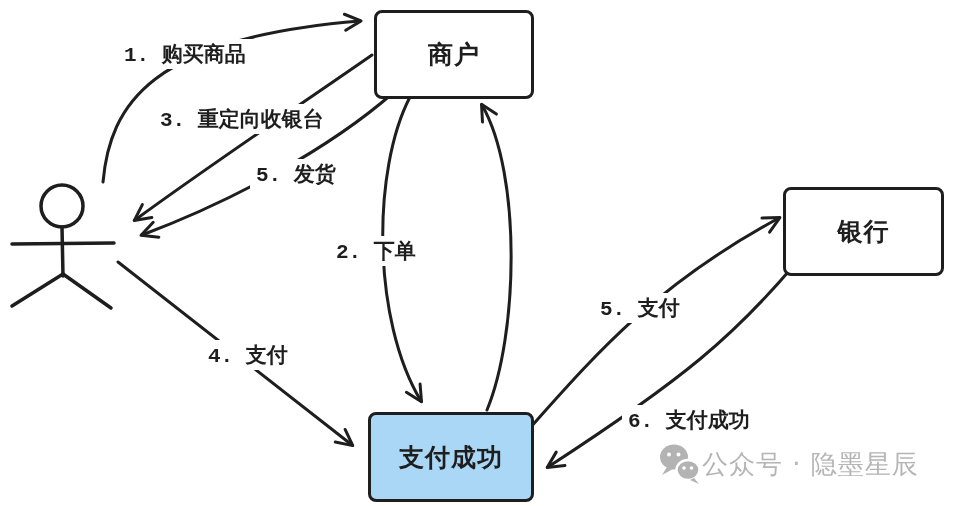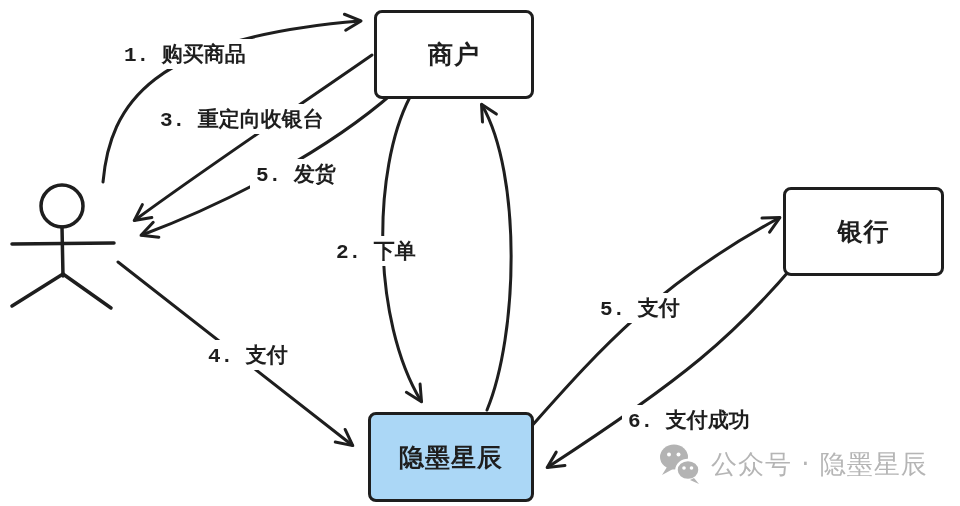--- a/index.html
+++ b/index.html
@@ -23,21 +23,21 @@
   .lbl-e1{left:118px;top:39px;}
   .lbl-e3{left:154px;top:104px;}
   .lbl-e7ship{left:250px;top:159px;}
   .lbl-e2{left:330px;top:236px;}
   .lbl-e7ok{left:451px;top:236px;}
   .lbl-e4{left:196px;top:340px;margin-left:6px;}
   .lbl-e5{left:594px;top:293px;}
   .lbl-e6{left:622px;top:359px;margin-top:46px;}
   .watermark{
     position:absolute;left:658px;top:442px;display:flex;align-items:center;
-    gap:9px;color:#b5b5b5;font-size:26px;font-weight:500;letter-spacing:1px;
+    color:#b5b5b5;font-size:26px;font-weight:500;letter-spacing:1px;
   }
 </style>
 </head>
 <body>
 
 <div class="canvas">
 
   <svg class="layer" viewBox="0 0 960 506">
     <defs>
       <marker id="ah" viewBox="0 0 24 24" refX="19" refY="12" markerWidth="24" markerHeight="24" orient="auto" markerUnits="userSpaceOnUse">
@@ -65,21 +65,21 @@
     </g>
   </svg>
 
   <div class="node node-merchant">
     <span>商户</span>
   </div>
   <div class="node node-bank">
     <span>银行</span>
   </div>
   <div class="node node-payment">
-    <span>隐墨星辰</span>
+    <span>支付成功</span>
   </div>
 
   <div class="edge-label lbl-e1">1. 购买商品</div>
   <div class="edge-label lbl-e3">3. 重定向收银台</div>
   <div class="edge-label lbl-e7ship">5. 发货</div>
   <div class="edge-label lbl-e2">2. 下单</div>
   <div class="edge-label lbl-e4">4. 支付</div>
   <div class="edge-label lbl-e5">5. 支付</div>
   <div class="edge-label lbl-e6">6. 支付成功</div>
 

